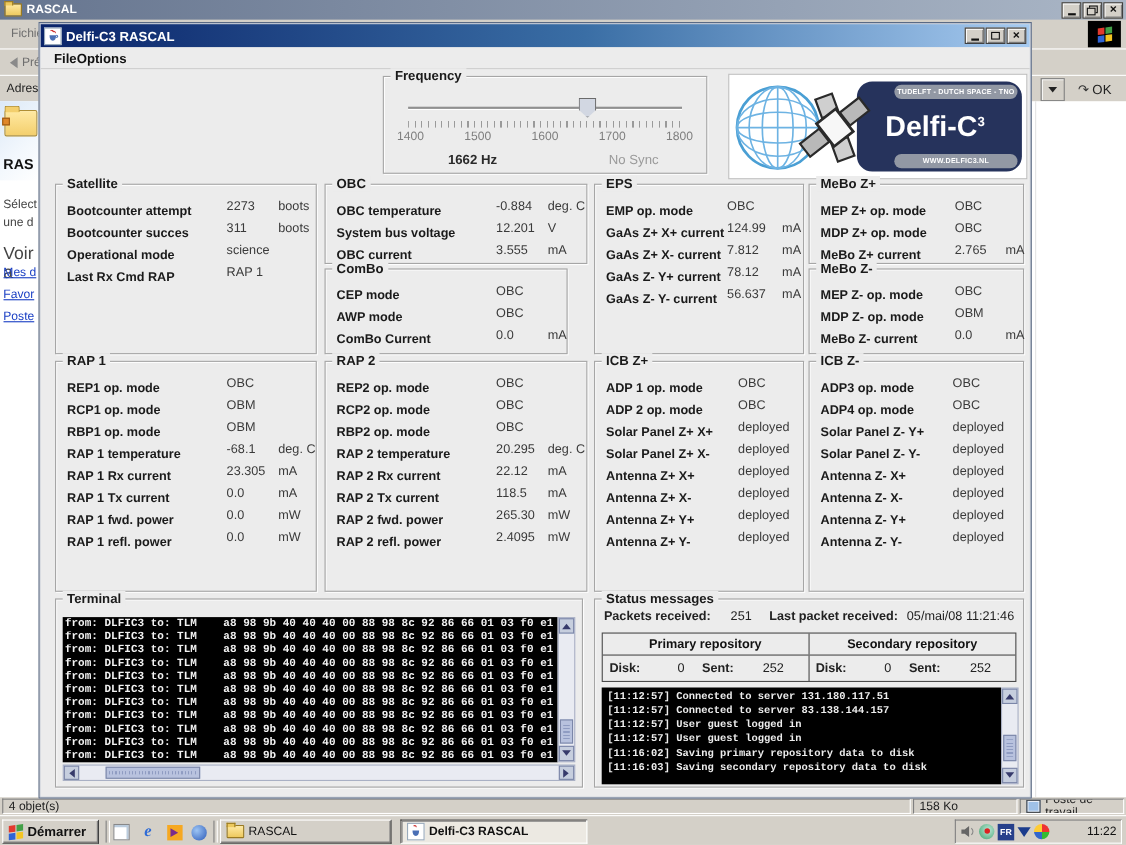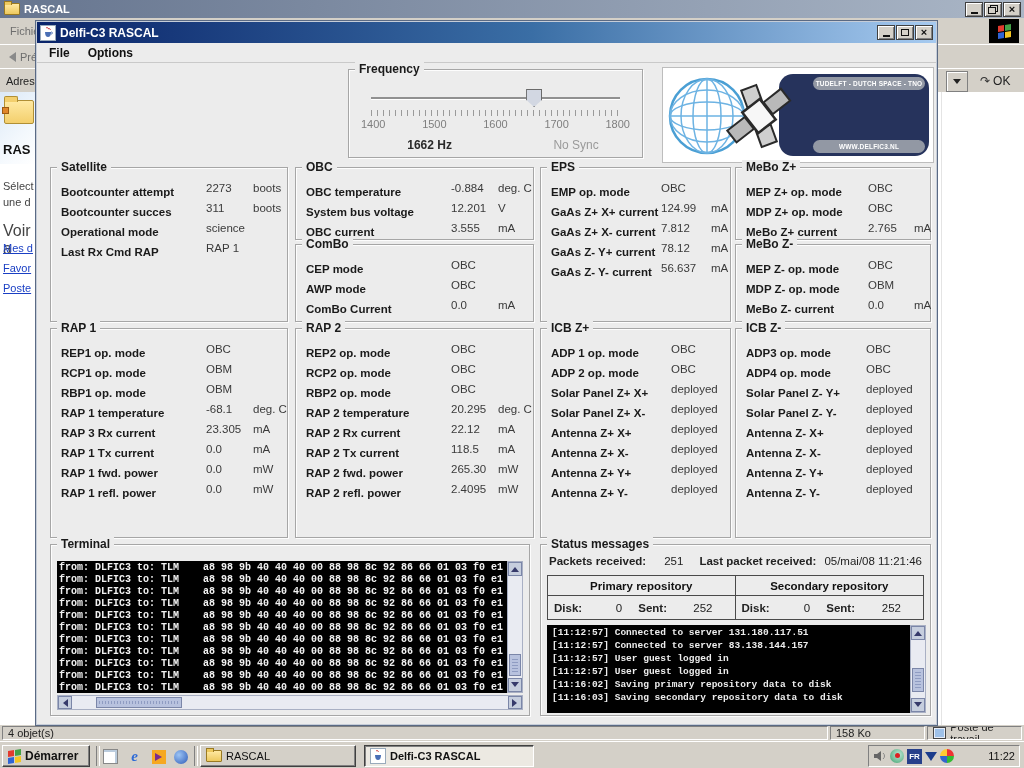--- a/index.html
+++ b/index.html
@@ -78,21 +78,21 @@
   .tray-tri{width:0;height:0;border:6px solid transparent;border-top:9px solid #1b3c8c;margin-top:7px}
   .pinwheel{width:14px;height:14px;border-radius:50%;background:conic-gradient(#e33 0 25%,#3b3 25% 50%,#36c 50% 75%,#fc3 75% 100%)}
   .clock{margin-left:auto;font-size:11px;color:#111}
   
   .appwin{left:35px;top:20px;width:901px;height:704px;background:#ececec;border:1px solid #5a6a84;
           box-shadow:0 0 0 1px #c6cdd8 inset}
   .j-titlebar{position:absolute;left:1px;top:1px;right:1px;height:21px;
               background:linear-gradient(90deg,#0a246a,#3a6ea5 55%,#a6caf0);display:flex;align-items:center;
               padding:0 3px;gap:4px;color:#fff;font-weight:bold;font-size:12px;box-sizing:border-box}
   .j-menubar{position:absolute;left:1px;top:22px;right:1px;height:20px;background:#ececec;
-             border-bottom:1px solid #c9c9c9;display:flex;align-items:center;gap:18px;padding-left:12px;
+             border-bottom:1px solid #c9c9c9;display:flex;align-items:center;padding-left:12px;
              font-weight:bold;font-size:12px;color:#111;box-sizing:border-box}
   .j-content{position:absolute;left:1px;top:42px;right:1px;bottom:1px;background:#ececec}
   
   .panel{position:absolute;border:1px solid #a6a6a6;box-shadow:1px 1px 0 #fdfdfd,inset 1px 1px 0 #fdfdfd;box-sizing:border-box}
   .ptitle{position:absolute;top:-8px;left:6px;background:#ececec;padding:0 4px;font-weight:bold;
           font-size:12px;color:#1a1a1a;white-space:nowrap}
   .pbody{position:absolute;left:10px;top:14px;right:4px}
   .prow{position:relative;height:20px}
   .plabel{font-weight:bold;font-size:11.5px;color:#1a1a1a;white-space:nowrap}
   .pvalue,.punit{position:absolute;top:0;font-size:11.5px;color:#3a3a3a;white-space:nowrap}
@@ -281,20 +281,21 @@
       </div>
       <div class="s-values">
         <span class="fv">1662 Hz</span>
         <span class="sv">No Sync</span>
       </div>
     </div>
 
     <div class="logo">
       <div class="logo-banner">
         <span class="logo-tag tag-top">TUDELFT - DUTCH SPACE - TNO</span>
+        <span class="logo-brand"><span>Delfi-C</span><sup>3</sup></span>
         <span class="logo-tag tag-bot">WWW.DELFIC3.NL</span>
       </div>
       <svg width="160" height="94" style="position:absolute;left:0;top:0">
         <g stroke="#6db3e3" fill="none" stroke-width="1.5">
           <circle cx="44" cy="48" r="37" fill="#fff" stroke="#4a9fd4" stroke-width="2.5"></circle>
           <ellipse cx="44" cy="48" rx="37" ry="14"></ellipse>
           <ellipse cx="44" cy="48" rx="37" ry="26"></ellipse>
           <ellipse cx="44" cy="48" rx="14" ry="37"></ellipse>
           <ellipse cx="44" cy="48" rx="26" ry="37"></ellipse>
           <line x1="7" y1="48" x2="81" y2="48"></line>
@@ -320,21 +321,21 @@
         </div>
       </div>
     <div class="panel p-a" style="left:258px;top:104px;width:239px;height:73px">
         <span class="ptitle">OBC</span>
         <div class="pbody">
           <div class="prow"><span class="plabel">OBC temperature</span><span class="pvalue">-0.884</span><span class="punit">deg. C</span></div>
           <div class="prow"><span class="plabel">System bus voltage</span><span class="pvalue">12.201</span><span class="punit">V</span></div>
           <div class="prow"><span class="plabel">OBC current</span><span class="pvalue">3.555</span><span class="punit">mA</span></div>
         </div>
       </div>
-    <div class="panel p-a" style="left:258px;top:181px;width:239px;height:78px">
+    <div class="panel p-a" style="left:258px;top:181px;width:221px;height:78px">
         <span class="ptitle">ComBo</span>
         <div class="pbody">
           <div class="prow"><span class="plabel">CEP mode</span><span class="pvalue">OBC</span><span class="punit"></span></div>
           <div class="prow"><span class="plabel">AWP mode</span><span class="pvalue">OBC</span><span class="punit"></span></div>
           <div class="prow"><span class="plabel">ComBo Current</span><span class="pvalue">0.0</span><span class="punit">mA</span></div>
         </div>
       </div>
     <div class="panel p-b" style="left:503px;top:104px;width:191px;height:155px">
         <span class="ptitle">EPS</span>
         <div class="pbody">
@@ -361,21 +362,21 @@
           <div class="prow"><span class="plabel">MeBo Z- current</span><span class="pvalue">0.0</span><span class="punit">mA</span></div>
         </div>
       </div>
     <div class="panel p-a" style="left:13px;top:265px;width:238px;height:210px">
         <span class="ptitle">RAP 1</span>
         <div class="pbody">
           <div class="prow"><span class="plabel">REP1 op. mode</span><span class="pvalue">OBC</span><span class="punit"></span></div>
           <div class="prow"><span class="plabel">RCP1 op. mode</span><span class="pvalue">OBM</span><span class="punit"></span></div>
           <div class="prow"><span class="plabel">RBP1 op. mode</span><span class="pvalue">OBM</span><span class="punit"></span></div>
           <div class="prow"><span class="plabel">RAP 1 temperature</span><span class="pvalue">-68.1</span><span class="punit">deg. C</span></div>
-          <div class="prow"><span class="plabel">RAP 3 Rx current</span><span class="pvalue">23.305</span><span class="punit">mA</span></div>
+          <div class="prow"><span class="plabel">RAP 1 Rx current</span><span class="pvalue">23.305</span><span class="punit">mA</span></div>
           <div class="prow"><span class="plabel">RAP 1 Tx current</span><span class="pvalue">0.0</span><span class="punit">mA</span></div>
           <div class="prow"><span class="plabel">RAP 1 fwd. power</span><span class="pvalue">0.0</span><span class="punit">mW</span></div>
           <div class="prow"><span class="plabel">RAP 1 refl. power</span><span class="pvalue">0.0</span><span class="punit">mW</span></div>
         </div>
       </div>
     <div class="panel p-a" style="left:258px;top:265px;width:239px;height:210px">
         <span class="ptitle">RAP 2</span>
         <div class="pbody">
           <div class="prow"><span class="plabel">REP2 op. mode</span><span class="pvalue">OBC</span><span class="punit"></span></div>
           <div class="prow"><span class="plabel">RCP2 op. mode</span><span class="pvalue">OBC</span><span class="punit"></span></div>

